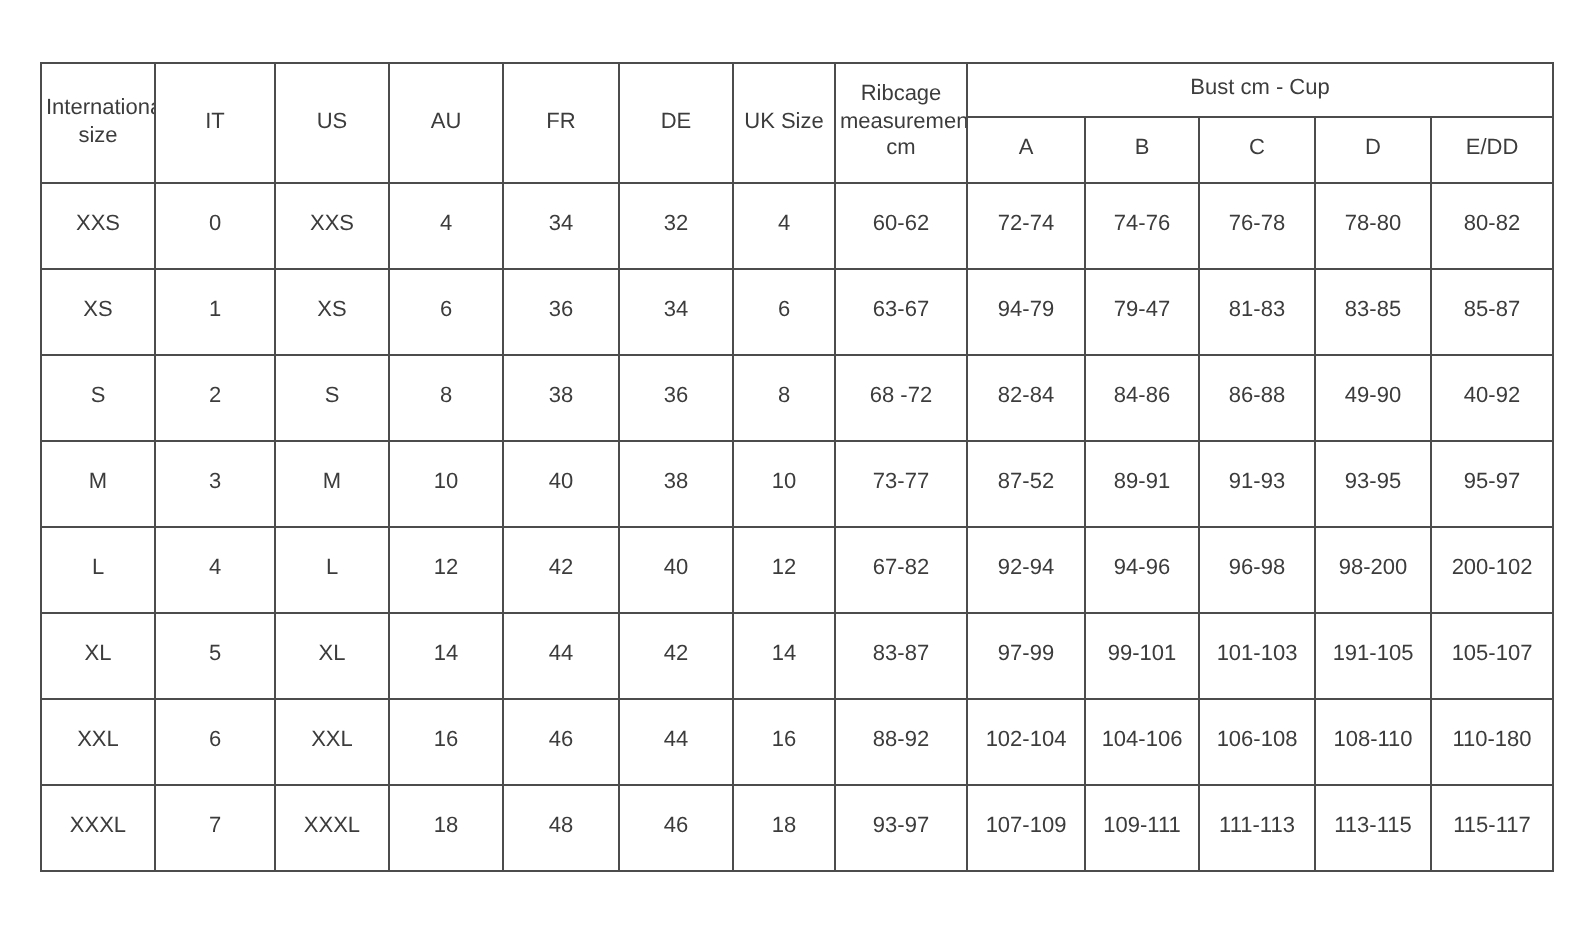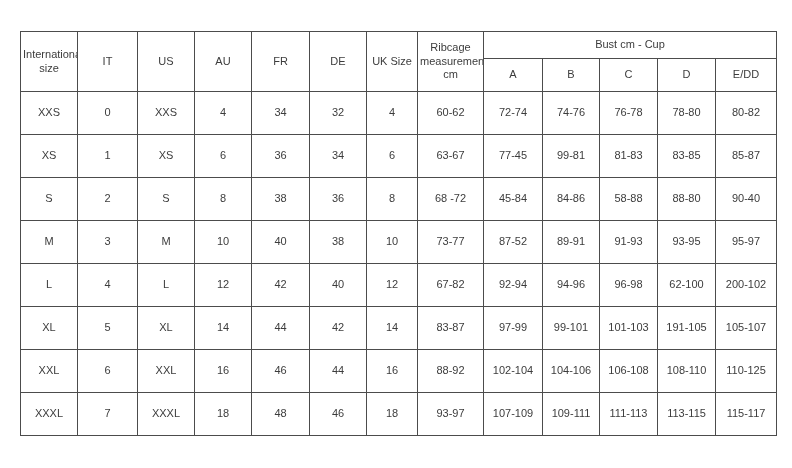--- a/index.html
+++ b/index.html
@@ -92,40 +92,40 @@
       </tr>
       <tr>
         <td>XS</td>
         <td>1</td>
         <td>XS</td>
         <td>6</td>
         <td>36</td>
         <td>34</td>
         <td>6</td>
         <td>63-67</td>
-        <td>77-45</td>
-        <td>99-81</td>
+        <td>94-79</td>
+        <td>79-47</td>
         <td>81-83</td>
         <td>83-85</td>
         <td>85-87</td>
       </tr>
       <tr>
         <td>S</td>
         <td>2</td>
         <td>S</td>
         <td>8</td>
         <td>38</td>
         <td>36</td>
         <td>8</td>
         <td>68 -72</td>
-        <td>45-84</td>
+        <td>82-84</td>
         <td>84-86</td>
-        <td>58-88</td>
-        <td>88-80</td>
-        <td>90-40</td>
+        <td>86-88</td>
+        <td>49-90</td>
+        <td>40-92</td>
       </tr>
       <tr>
         <td>M</td>
         <td>3</td>
         <td>M</td>
         <td>10</td>
         <td>40</td>
         <td>38</td>
         <td>10</td>
         <td>73-77</td>
@@ -140,21 +140,21 @@
         <td>4</td>
         <td>L</td>
         <td>12</td>
         <td>42</td>
         <td>40</td>
         <td>12</td>
         <td>67-82</td>
         <td>92-94</td>
         <td>94-96</td>
         <td>96-98</td>
-        <td>62-100</td>
+        <td>98-200</td>
         <td>200-102</td>
       </tr>
       <tr>
         <td>XL</td>
         <td>5</td>
         <td>XL</td>
         <td>14</td>
         <td>44</td>
         <td>42</td>
         <td>14</td>
@@ -171,21 +171,21 @@
         <td>XXL</td>
         <td>16</td>
         <td>46</td>
         <td>44</td>
         <td>16</td>
         <td>88-92</td>
         <td>102-104</td>
         <td>104-106</td>
         <td>106-108</td>
         <td>108-110</td>
-        <td>110-125</td>
+        <td>110-180</td>
       </tr>
       <tr>
         <td>XXXL</td>
         <td>7</td>
         <td>XXXL</td>
         <td>18</td>
         <td>48</td>
         <td>46</td>
         <td>18</td>
         <td>93-97</td>

